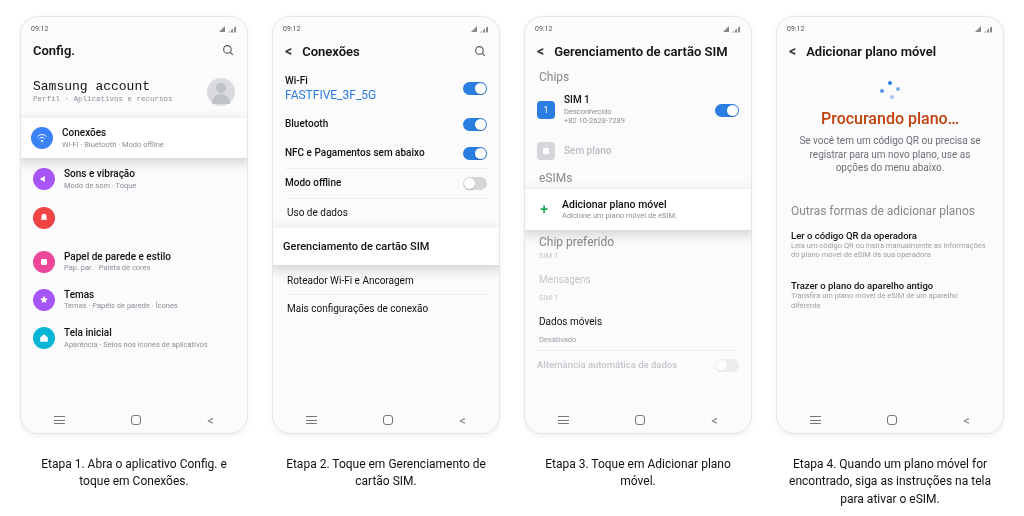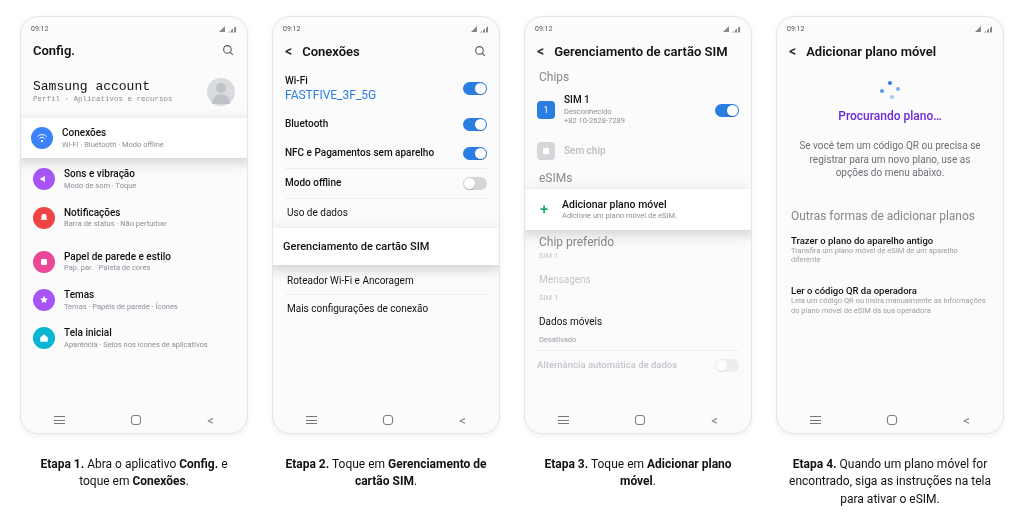--- a/index.html
+++ b/index.html
@@ -103,31 +103,31 @@
   .nav-home { width:10px; height:10px; border:1.2px solid #777; border-radius:3px; }
   .nav-back { font-size:13px; }
   .spinner {
     width:20px; height:20px; margin:14px auto 8px;
     position:relative;
   }
   .spinner span {
     position:absolute; width:4px; height:4px; border-radius:50%; background:#2a7de1;
   }
   .center-block { text-align:center; padding:0 18px; }
-  .center-title { font-size:12px; font-weight:500; color:#6d28d9; margin-bottom:16px; }
+  .center-title { font-size:16px; font-weight:500; color:#c2410c; margin-bottom:6px; }
   .center-desc  { font-size:10px; color:#6b7076; line-height:1.35; }
   .option-block { padding:10px 14px; }
   .option-title { font-size:9.5px; color:#111; font-weight:500; }
   .option-sub   { font-size:7.5px; color:#9aa0a7; line-height:1.3; }
   .caption {
     margin-top:22px; text-align:center;
     font-size:12px; color:#111; line-height:1.45;
     max-width:215px;
   }
-  .caption b { font-weight:700; }
+  .caption b { font-weight:400; }
   .acct-row { padding:12px 12px 10px;font-family:Liberation Mono, monospace; }
   .acct-row .t-title { font-size:13px; font-weight:500; }
   svg { display:block; }
 </style>
 </head>
 <body>
 
 <div class="step-col">
   <div class="phone">
     <div class="status-bar">
@@ -178,24 +178,20 @@
         <div class="t-title">Sons e vibração</div>
         <div class="t-sub">Modo de som · Toque</div>
       </div>
     </div>
     <div class="row">
       <div class="icon-circ" style="background:#ef4444">
         <svg width="10" height="10" viewBox="0 0 24 24" fill="#fff">
             <path d="M12 2a6 6 0 0 0-6 6v5l-2 3h16l-2-3V8a6 6 0 0 0-6-6z"></path>
           </svg>
       </div>
-      <div class="texts">
-        <div class="t-title">Notificações</div>
-        <div class="t-sub">Barra de status · Não perturbar</div>
-      </div>
     </div>
     <div style="height:6px"></div>
     <div class="row">
       <div class="icon-circ" style="background:#ec4899">
         <svg width="10" height="10" viewBox="0 0 24 24" fill="#fff">
             <rect x="5" y="5" width="14" height="14" rx="2"></rect>
           </svg>
       </div>
       <div class="texts">
         <div class="t-title">Papel de parede e estilo</div>
@@ -264,21 +260,21 @@
       <div class="toggle on"></div>
     </div>
     <div class="row">
       <div class="texts">
           <div class="t-title">Bluetooth</div>
         </div>
       <div class="toggle on"></div>
     </div>
     <div class="row">
       <div class="texts">
-          <div class="t-title">NFC e Pagamentos sem aparelho</div>
+          <div class="t-title">NFC e Pagamentos sem abaixo</div>
         </div>
       <div class="toggle on"></div>
     </div>
     <div class="sep"></div>
     <div class="row">
       <div class="texts">
           <div class="t-title">Modo offline</div>
         </div>
       <div class="toggle"></div>
     </div>
@@ -330,21 +326,21 @@
       </div>
       <div class="toggle on"></div>
     </div>
     <div class="row">
       <div class="sim-badge" style="background:#d4d6da;color:#fff">
         <svg width="10" height="10" viewBox="0 0 24 24" fill="#fff">
             <rect x="5" y="4" width="14" height="16" rx="2"></rect>
           </svg>
       </div>
       <div class="texts">
-          <div class="t-title" style="color:#b8bcc3">Sem chip</div>
+          <div class="t-title" style="color:#b8bcc3">Sem plano</div>
         </div>
     </div>
 
     <div class="section-label">eSIMs</div>
     <div class="row highlight">
       <div class="plus">+</div>
       <div class="texts">
         <div class="t-title" style="font-size:10.5px">Adicionar plano móvel</div>
         <div class="t-sub">Adicione um plano móvel de eSIM.</div>
       </div>
@@ -401,26 +397,26 @@
     </div>
     <div class="center-block">
       <div class="center-title">Procurando plano…</div>
       <div class="center-desc">Se você tem um código QR ou precisa se registrar para um novo plano, use as opções do menu abaixo.</div>
     </div>
 
     <div style="height:26px"></div>
     <div class="section-label">Outras formas de adicionar planos</div>
 
     <div class="option-block">
+      <div class="option-title">Ler o código QR da operadora</div>
+      <div class="option-sub">Leia um código QR ou insira manualmente as informações do plano móvel de eSIM da sua operadora</div>
+    </div>
+    <div class="option-block">
       <div class="option-title">Trazer o plano do aparelho antigo</div>
       <div class="option-sub">Transfira um plano móvel de eSIM de um aparelho diferente</div>
-    </div>
-    <div class="option-block">
-      <div class="option-title">Ler o código QR da operadora</div>
-      <div class="option-sub">Leia um código QR ou insira manualmente as informações do plano móvel de eSIM da sua operadora</div>
     </div>
 
     <div class="navbar">
       <div class="nav-recent"></div>
       <div class="nav-home"></div>
       <div class="nav-back">&lt;</div>
     </div>
   </div>
   <div class="caption">
     <b>Etapa 4.</b> Quando um plano móvel for encontrado, siga as instruções na tela para ativar o eSIM.

